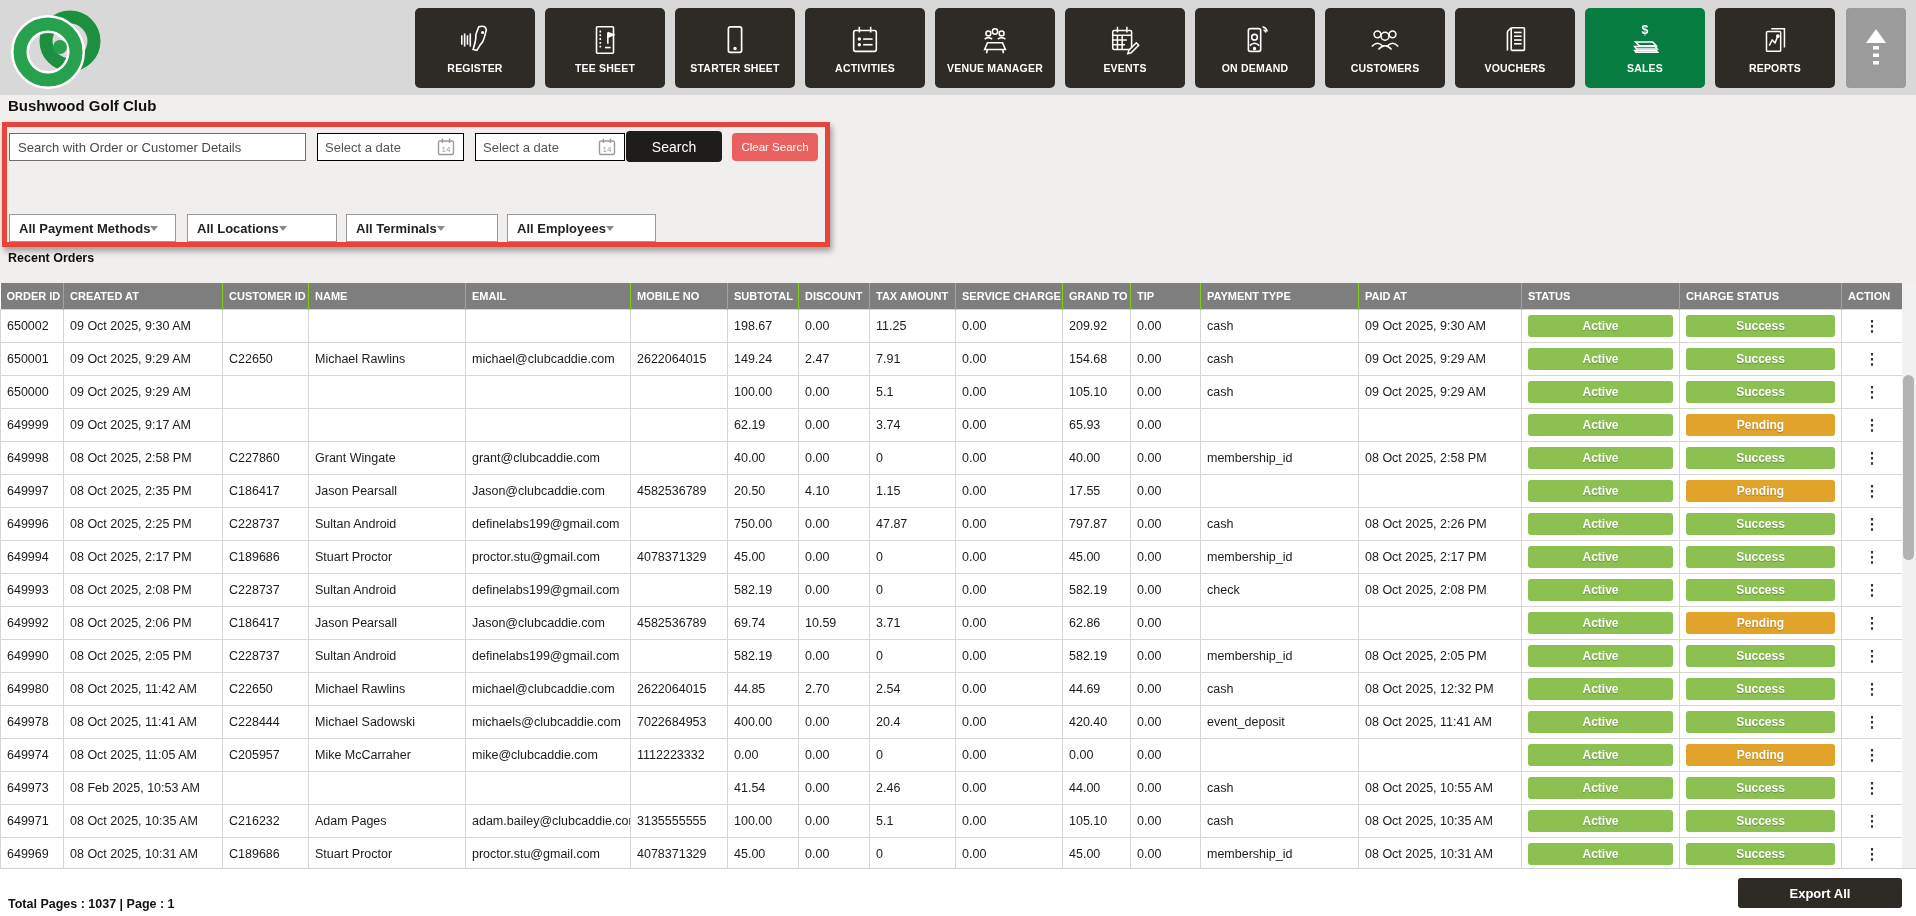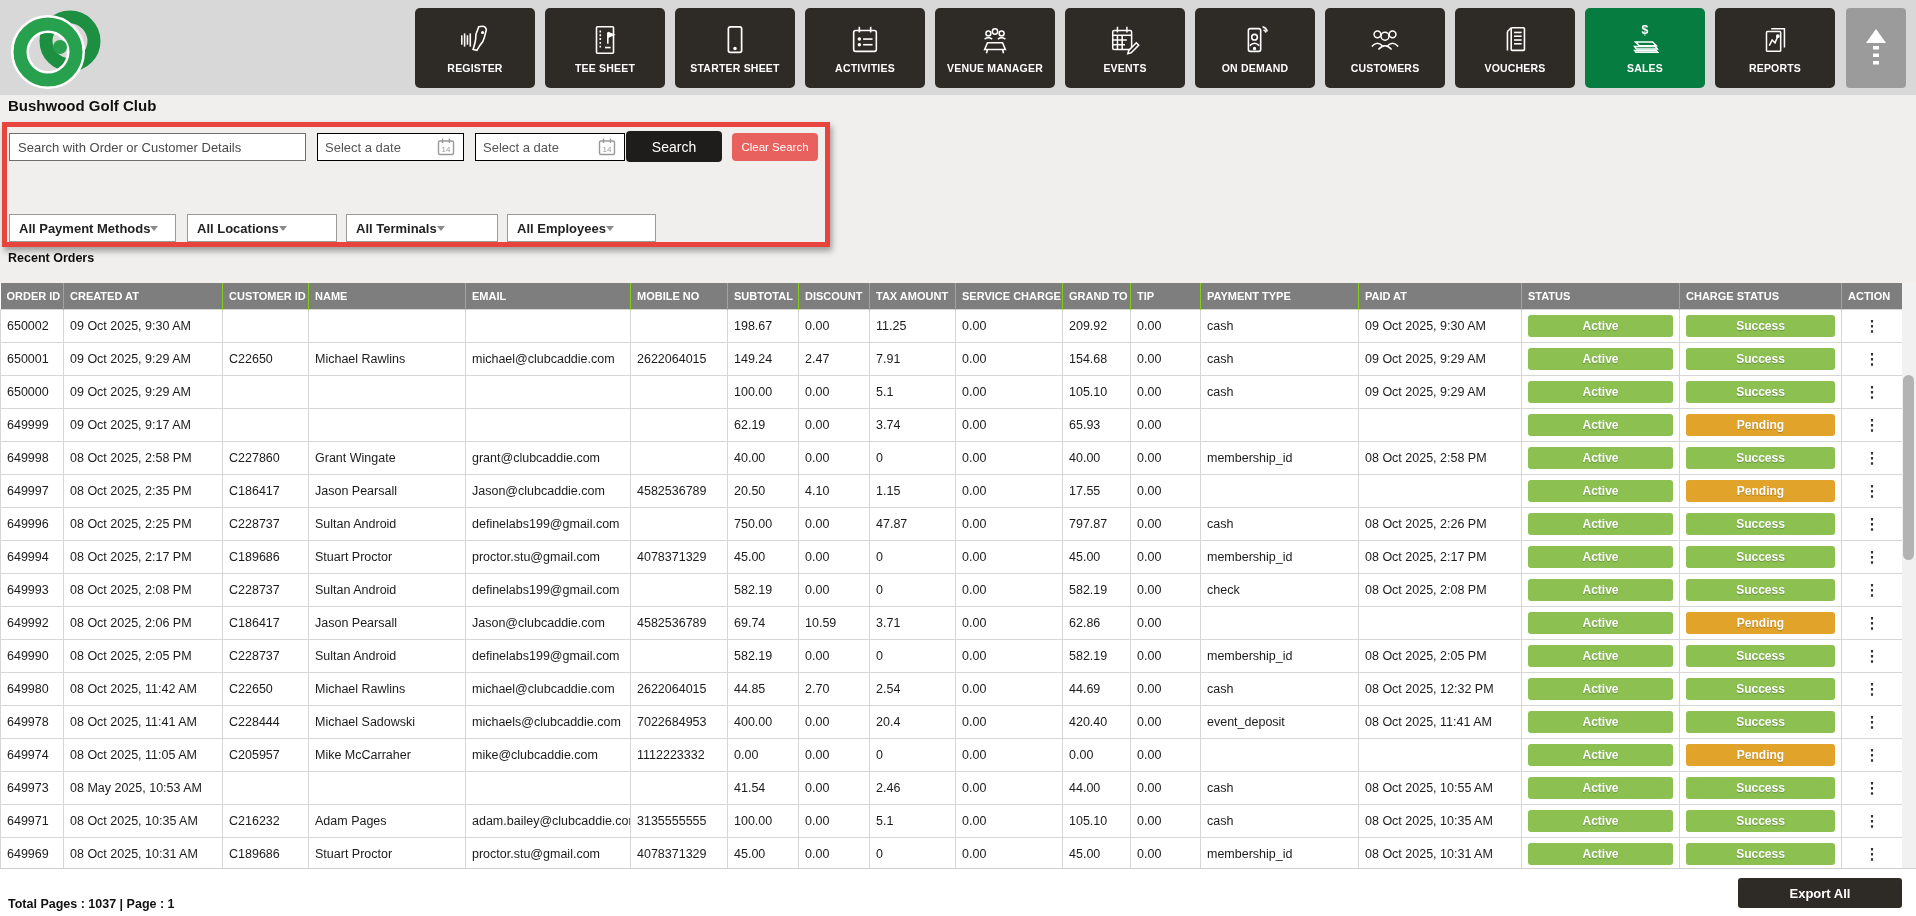--- a/index.html
+++ b/index.html
@@ -643,21 +643,21 @@
           <td class="badge-cell">
             <div class="badge green">Active</div>
           </td>
           <td class="badge-cell">
             <div class="badge orange">Pending</div>
           </td>
           <td class="action-cell">⋮</td>
         </tr>
         <tr>
           <td>649973</td>
-          <td>08 May 2025, 10:53 AM</td>
+          <td>08 Feb 2025, 10:53 AM</td>
           <td></td>
           <td></td>
           <td></td>
           <td></td>
           <td>41.54</td>
           <td>0.00</td>
           <td>2.46</td>
           <td>0.00</td>
           <td>44.00</td>
           <td>0.00</td>

